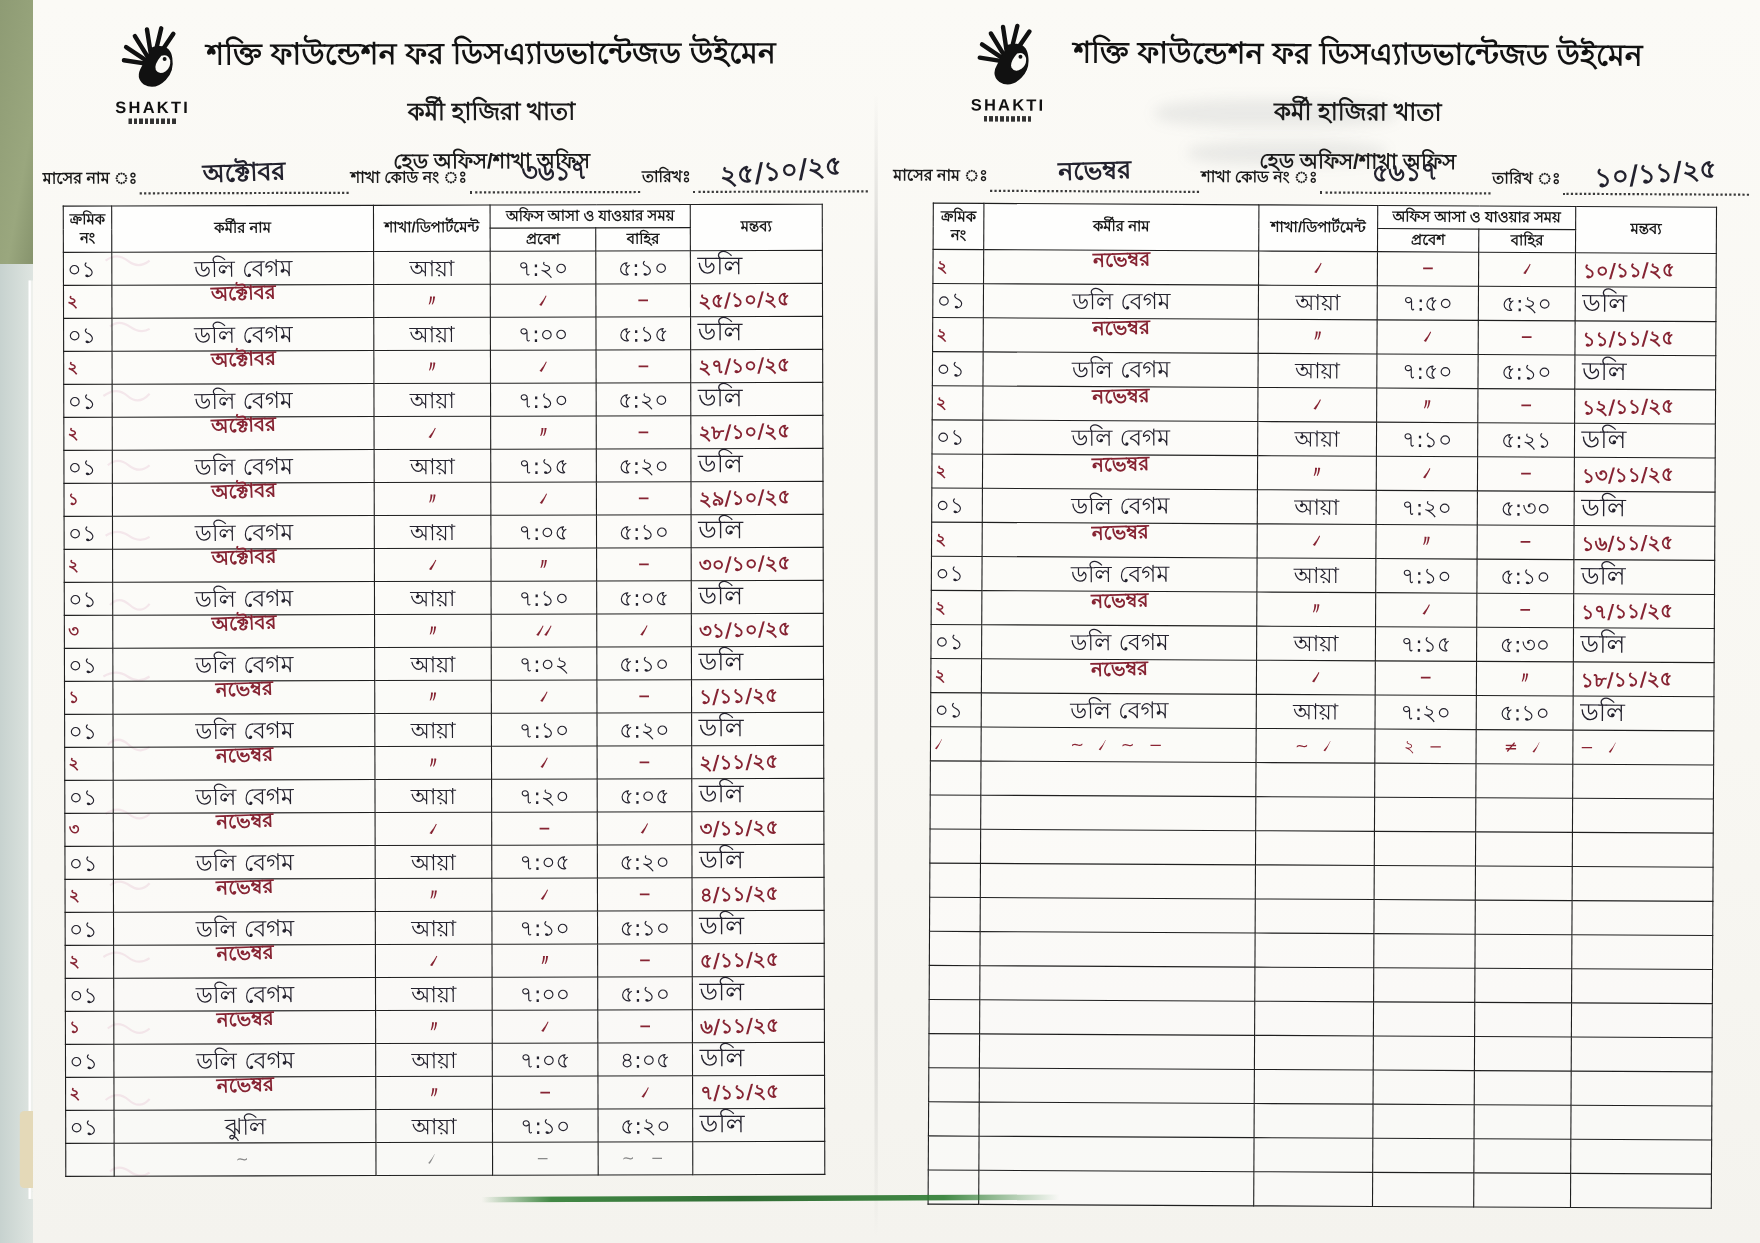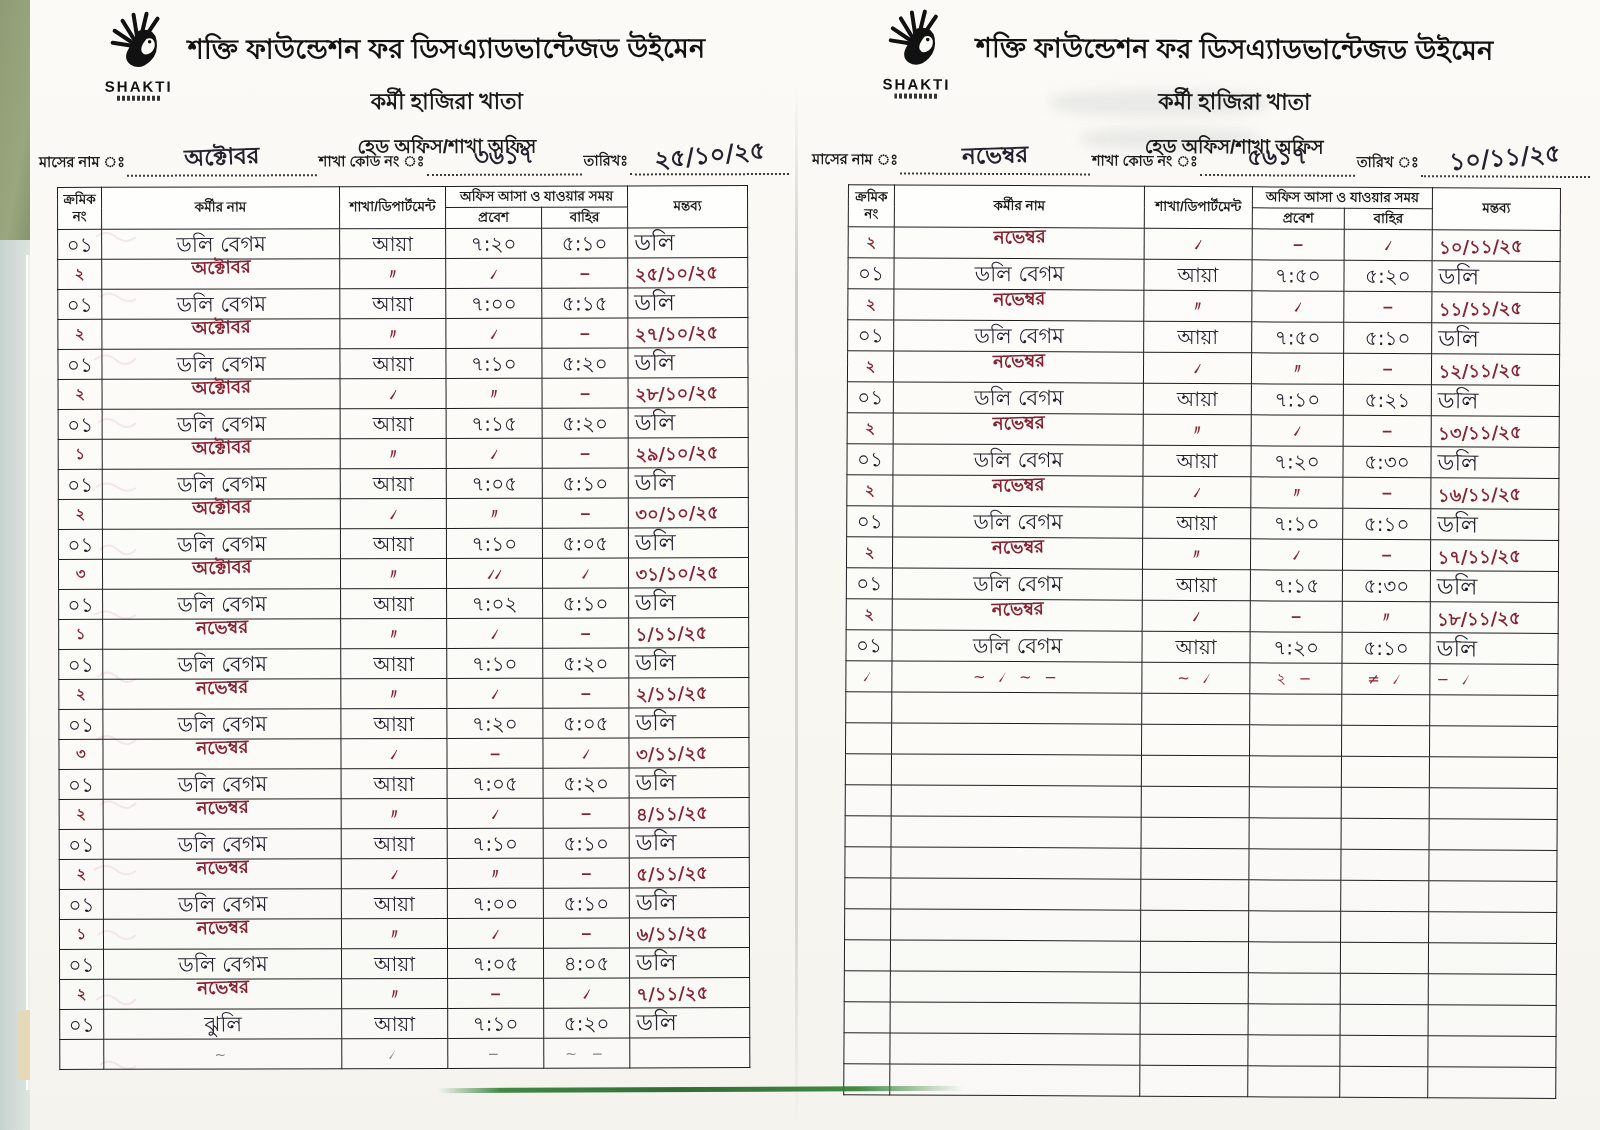--- a/index.html
+++ b/index.html
@@ -29,21 +29,21 @@
   
   .page{position:absolute;top:0;height:1130px;z-index:7;}
   .page-left{left:32px;width:762px;transform:rotate(-0.15deg);}
   .page-right{left:802px;width:790px;transform:rotate(0.3deg);}
   
   .page-header{position:absolute;top:28px;left:0;right:0;text-align:center;padding-left:70px;}
   .org-name{font-size:27px;font-weight:bold;letter-spacing:.3px;color:#121212;}
   .doc-title{font-size:22px;font-weight:bold;margin-top:11px;}
   .office-line{font-size:19px;font-weight:bold;margin-top:11px;}
   
-  .logo{position:absolute;top:8px;width:112px;text-align:center;z-index:8;}
+  .logo{position:absolute;top:20px;width:112px;text-align:center;z-index:8;}
   .page-left .logo{left:52px;}
   .page-right .logo{left:56px;}
   .logo svg{display:block;margin:0 auto;}
   .logo-word{font-size:15px;font-weight:bold;letter-spacing:2px;color:#111;line-height:1;}
   .logo-bar{width:44px;height:5px;margin:2px auto 0;
     background:repeating-linear-gradient(90deg,#333 0 3px,transparent 3px 5px);}
   
   .form-line{position:absolute;top:150px;left:8px;right:2px;display:flex;align-items:flex-end;
     font-size:14.5px;font-weight:bold;white-space:nowrap;}
   .form-label{padding-bottom:2px;}
@@ -55,21 +55,21 @@
   
   table.att{position:absolute;border-collapse:collapse;table-layout:fixed;background:rgba(255,255,255,.45);}
   .page-left table.att{left:26px;top:186px;width:690px;}
   .page-right table.att{left:44px;top:186px;width:712px;}
   table.att th,table.att td{border:1.7px solid #1f1f1f;padding:0 3px;overflow:visible;}
   table.att thead th{font-size:13.5px;font-weight:bold;line-height:1.2;text-align:center;background:rgba(255,255,255,.6);}
   .th-top{height:21px;} .th-bot{height:21px;}
   tbody td{vertical-align:middle;line-height:1;font-family:"DejaVu Sans",sans-serif;}
   .page-left tbody tr{height:30px;}
   .page-right tbody tr{height:31px;}
-  tbody td:nth-child(1){text-align:center;margin-left:20px;}
+  tbody td:nth-child(1){margin-left:20px;}
   tbody td:nth-child(2){text-align:center;}
   tbody td:nth-child(3){text-align:center;}
   tbody td:nth-child(4),tbody td:nth-child(5){text-align:center;}
   tbody td:nth-child(6){text-align:left;padding-left:6px;}
   
   .row-entry{color:#24222e;}
   .row-entry td{font-size:20px;font-weight:500;}
   .row-entry td:nth-child(2){font-size:21px;transform:rotate(-.6deg);}
   .row-entry td:nth-child(6){font-size:23px;}
   .row-date{color:#862433;}

